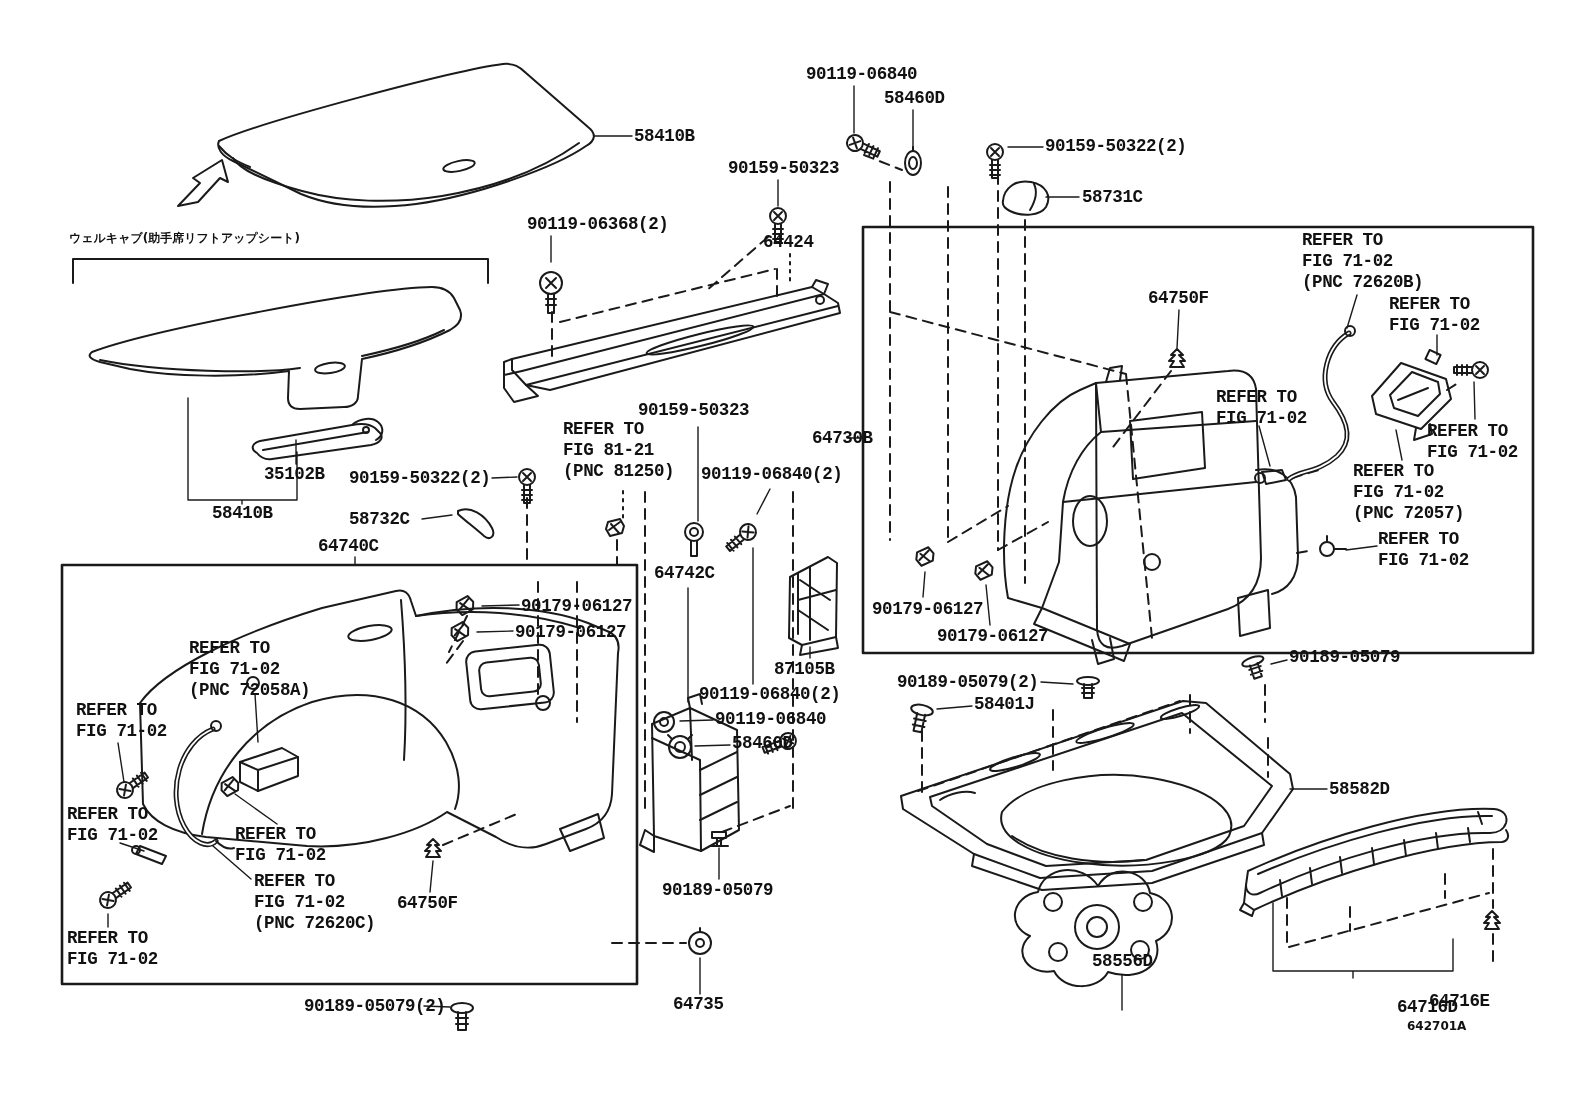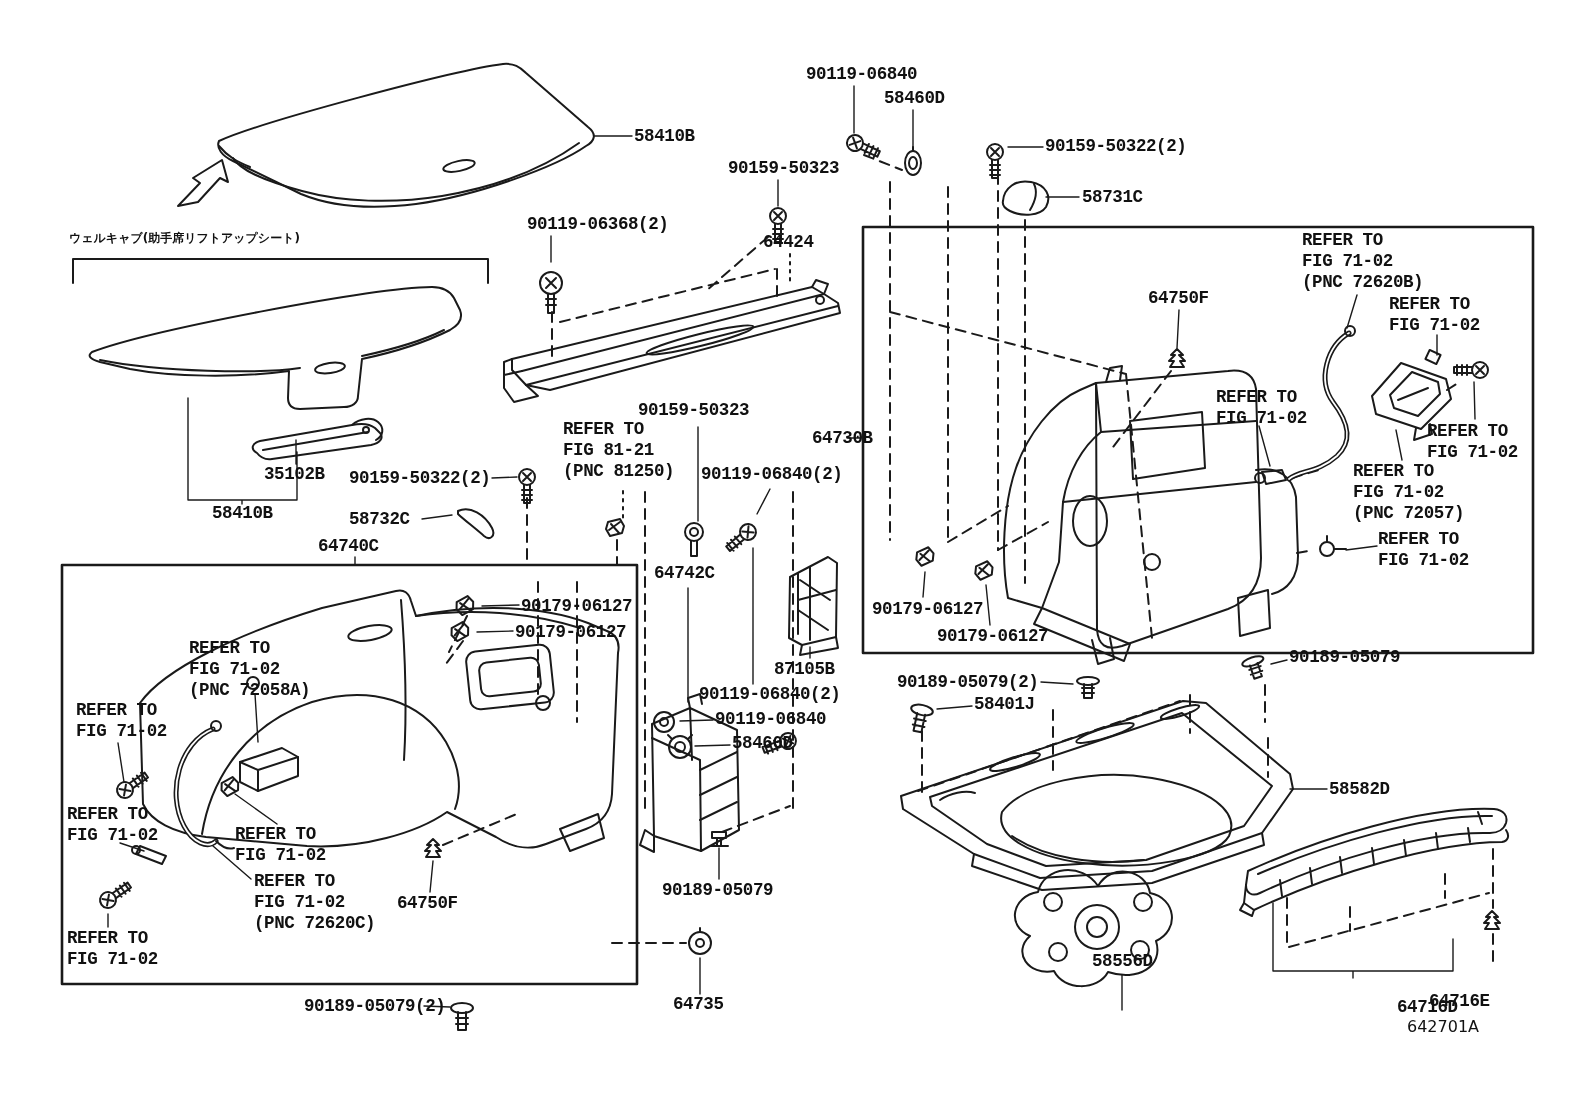--- a/index.html
+++ b/index.html
@@ -10,22 +10,22 @@
   svg .box{stroke-width:2.6;}
   svg .dash{stroke-dasharray:10 7;}
   svg .dot{stroke-dasharray:2.5 5.5;}
   svg .tube{stroke-width:5;}
   svg .core{stroke:#ffffff;stroke-width:1.8;}
   svg .thin{stroke-width:1.4;}
   #labels{position:absolute;left:0;top:0;width:100%;height:100%;}
   .lbl{position:absolute;color:#111;font-weight:bold;font-size:17.5px;line-height:21px;
        letter-spacing:-0.4px;white-space:pre;}
   .lbl.jp{font-family:"DejaVu Sans","Liberation Sans",sans-serif;font-size:12px;letter-spacing:0;}
-  .lbl.fig{font-family:"DejaVu Sans","Liberation Sans",sans-serif;font-weight:normal;
-           font-size:16px;letter-spacing:0;}
+  .lbl.fig{font-family:"DejaVu Sans","Liberation Sans",sans-serif;font-weight:bold;
+           font-size:12px;letter-spacing:0;}
 </style>
 </head>
 <body>
 
 <div id="stage">
   <svg viewBox="0 0 1592 1099" width="1592" height="1099">
     <defs>
       <g id="g-screw-pan">
           <circle r="8"></circle>
           <path d="M-4,-4 L4,4 M-4,4 L4,-4"></path>

